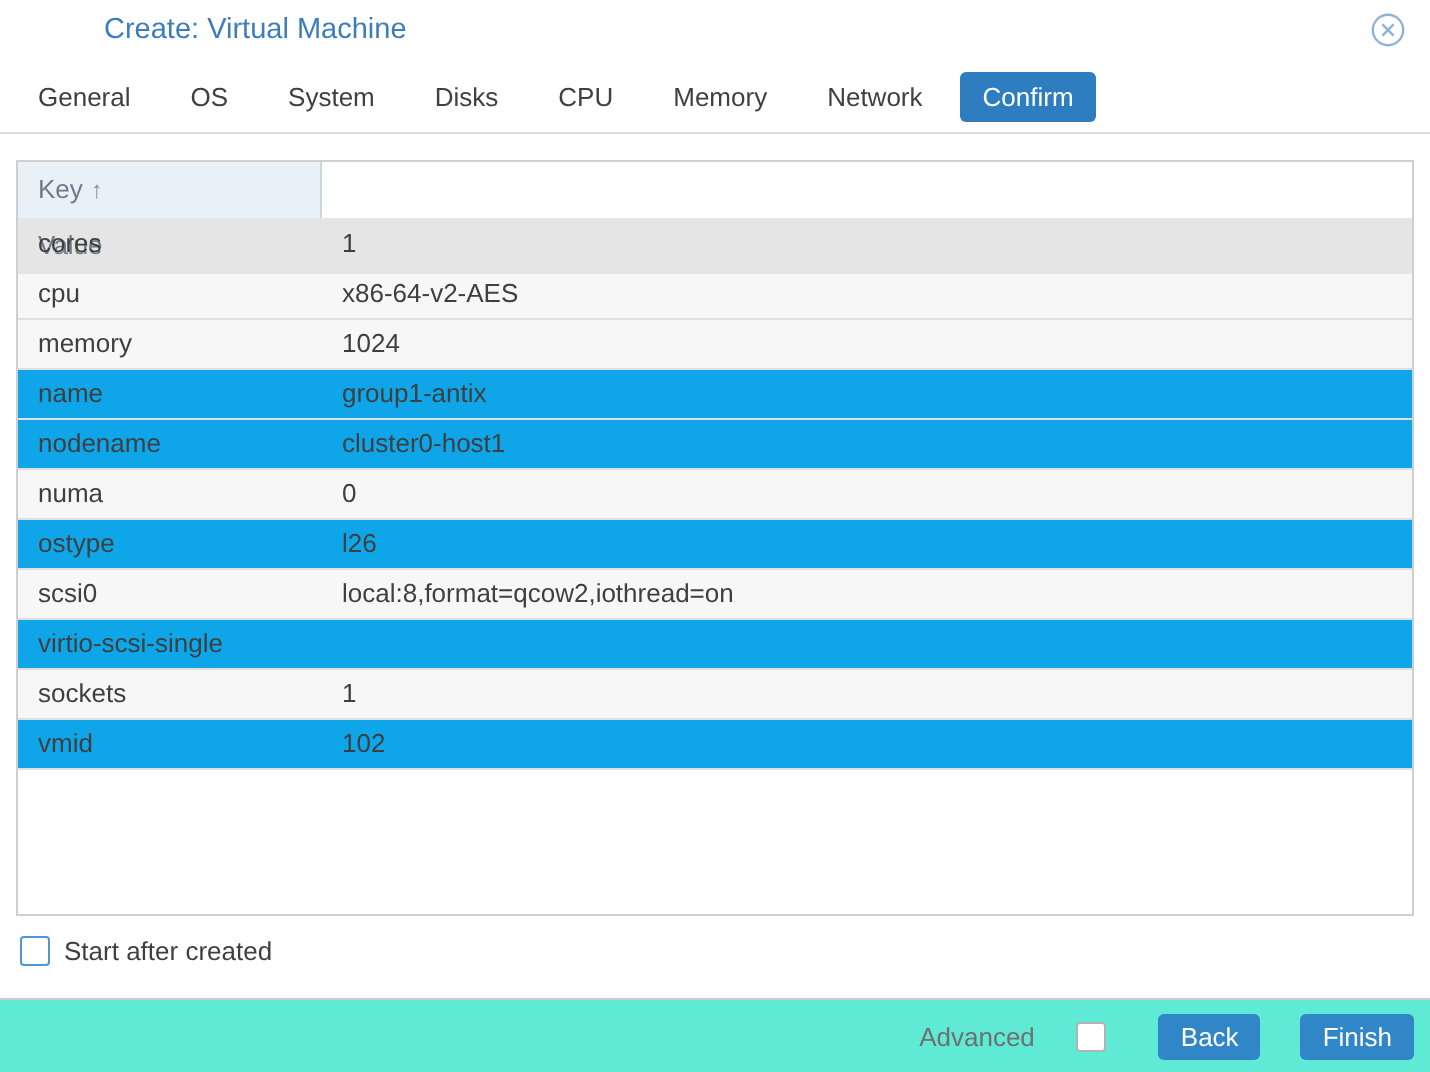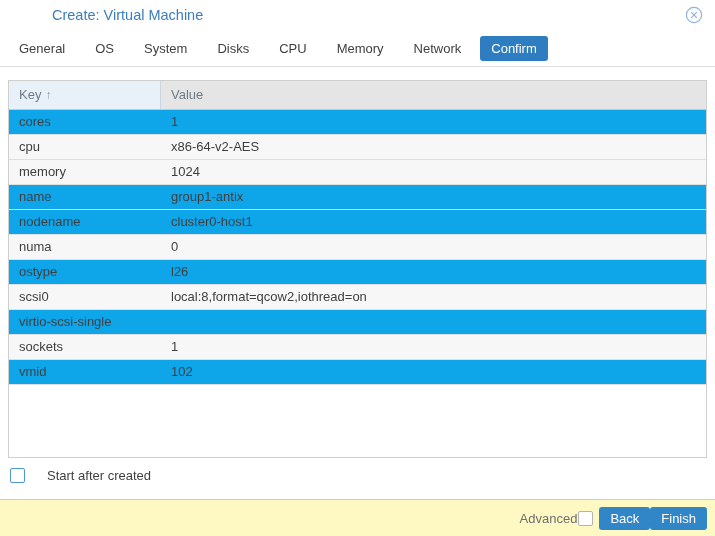--- a/index.html
+++ b/index.html
@@ -43,54 +43,55 @@
     width: 699px; height: 378px;
     border: 1px solid #cfcfcf;
     background: #ffffff;
     font-size: 13px;
     overflow: hidden;
   }
   .grid-header {
     display: flex; height: 29px;
     border-bottom: 1px solid #c8c8c8;
     color: #6e7c8a;
+    flex-direction: column;
   }
   .hcell { line-height: 28px; padding-left: 10px; }
   .hcell.key {
     width: 152px; background: #e9f1f8;
     border-right: 1px solid #ccd6e0;
     cursor: pointer;
   }
   .hcell.val { flex: 1; background: #e5e5e5; cursor: pointer; }
   .sort-arrow { margin-left: 4px; font-size: 12px; color: #8a97a3; }
   .grid-body .row {
     display: flex; height: 25px; line-height: 24px;
     border-bottom: 1px solid #dfdfdf;
     color: #3f3f3f; background: #0ea5e9;
     cursor: default;
   }
   .grid-body .row.alt { background: #f7f7f7; }
   .cell.key { width: 152px; padding-left: 10px; }
   .cell.val { flex: 1; padding-left: 10px; white-space: nowrap; }
   .start-option {
     position: absolute; left: 10px; top: 468px;
-    display: flex; align-items: center; gap: 22px;
+    display: flex; align-items: center; gap: 7px;
     font-size: 13px; color: #3f3f3f;
     cursor: pointer;
   }
   .checkbox-blue {
     width: 15px; height: 15px;
     border: 1px solid #4f97d4; border-radius: 2px;
     background: #ffffff;
   }
   .footer {
     position: absolute; left: 0; right: 0; bottom: 0; height: 37px;
-    background: #fef9c3; border-top: 1px solid #cdcdcd;
+    background: #5eead4; border-top: 1px solid #cdcdcd;
     display: flex; align-items: center; justify-content: flex-end;
-    padding-right: 8px; gap: 0;
+    padding-right: 8px; gap: 20px;
   }
   .adv-label { font-size: 13px; color: #6f6f6f; margin-right: 1px; }
   .checkbox-plain {
     width: 15px; height: 15px;
     border: 1px solid #b3b3b3; border-radius: 2px;
     background: #ffffff; margin-right: 6px;
   }
   .btn {
     background: #3186c8; color: #ffffff;
     font-size: 13px; border: none; border-radius: 3px;

